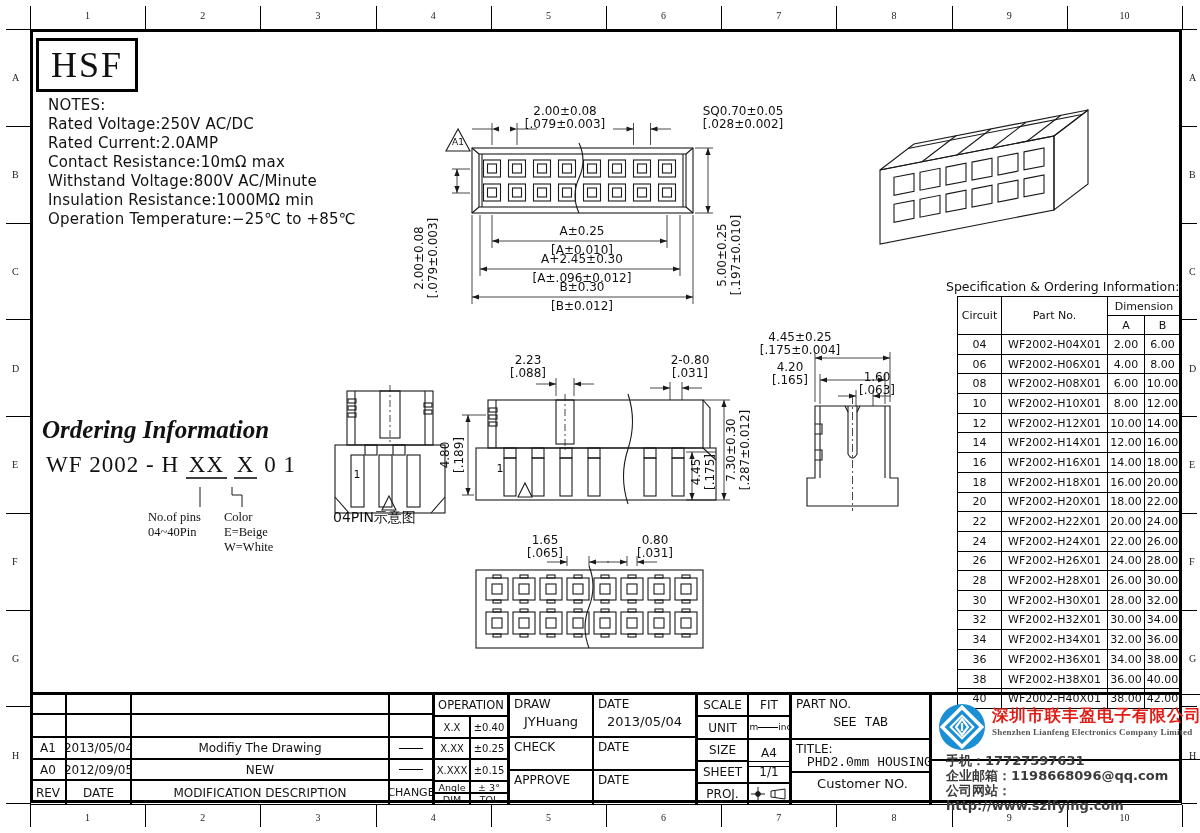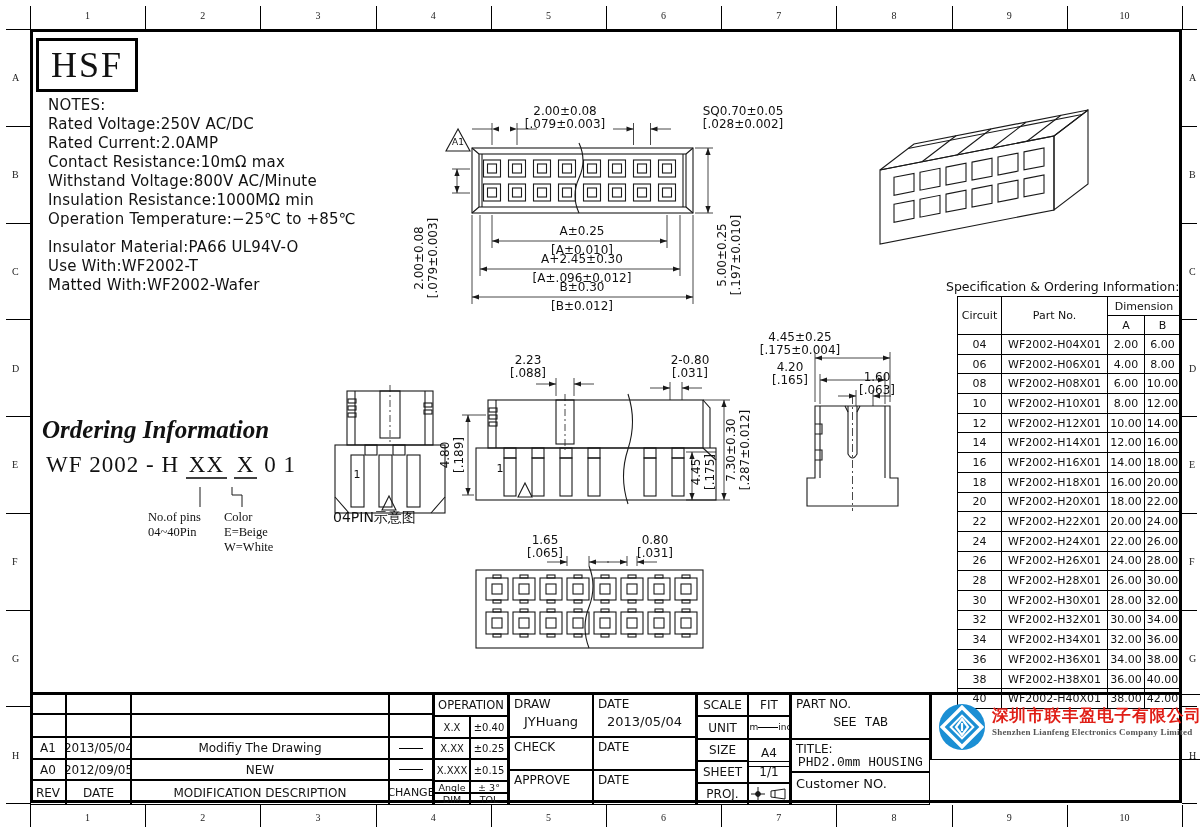--- a/index.html
+++ b/index.html
@@ -140,25 +140,20 @@
   <div class="notes">
     <div>NOTES:</div>
     <div id="notes-g1">
         <div class="">Rated Voltage:250V AC/DC</div>
         <div class="">Rated Current:2.0AMP</div>
         <div class="">Contact Resistance:10mΩ max</div>
         <div class="">Withstand Voltage:800V AC/Minute</div>
         <div class="">Insulation Resistance:1000MΩ min</div>
         <div class="">Operation Temperature:−25℃ to +85℃</div>
       </div>
-    <div id="notes-g2" class="grp2">
-        <div class="">Insulator Material:PA66 UL94V-O</div>
-        <div class="">Use With:WF2002-T</div>
-        <div class="">Matted With:WF2002-Wafer</div>
-      </div>
   </div>
 
   <svg class="abs" style="left:408px;top:103px" width="400" height="215">
     <defs>
         <g id="fpin">
           <rect width="17" height="17"></rect>
           <rect x="4" y="4" width="9" height="9"></rect>
         </g>
       </defs>
     <g stroke="#1a1a1a" fill="none" stroke-width="1.1">
@@ -706,33 +701,38 @@
         </g>
       </svg>
     </div>
 
     <div class="tc thl" style="left:760px;top:0;width:140px;height:45px">
       <span class="cl">PART NO.</span>
       <span class="cv mono">SEE TAB</span>
     </div>
     <div class="tc thl" style="left:760px;top:45px;width:140px;height:33px;justify-content:flex-start">
       <span class="cl">TITLE:</span>
-      <span class="cv mono" style="margin-top:14px;margin-left:6px">PHD2.0mm HOUSING</span>
-    </div>
-    <div class="tc thl" style="left:760px;top:78px;width:140px;height:33px;justify-content:flex-start;align-items:flex-start">
+      <span class="cv mono" style="margin-top:14px;margin-left:15px">PHD2.0mm HOUSING</span>
+    </div>
+    <div class="tc thl" style="left:760px;top:78px;width:140px;height:33px;justify-content:center;align-items:flex-start">
       <span style="padding:3px 0 0 4px;font-size:13px">Customer NO.</span>
     </div>
 
     <div class="cmp-top">
       <svg class="abs" style="left:6px;top:6px" width="48" height="52" viewBox="0 0 48 52">
         <circle cx="24" cy="26" r="23" fill="#1b8fd4"></circle>
         <rect x="10" y="12" width="28" height="28" transform="rotate(45 24 26)" fill="none" stroke="#fff" stroke-width="3.5"></rect>
         <rect x="16" y="18" width="16" height="16" transform="rotate(45 24 26)" fill="#1b8fd4" stroke="#fff" stroke-width="2"></rect>
         <path d="M24 18 L30 26 L24 34 L18 26 Z M24 22 L24 30" fill="none" stroke="#fff" stroke-width="2.2"></path>
       </svg>
       <div class="abs" style="left:60px;top:10px">
         <div class="cn">深圳市联丰盈电子有限公司</div>
         <div class="en">Shenzhen Lianfeng Electronics Company Limited</div>
       </div>
     </div>
+    <div class="cmp-bot">
+      <div class="contact">手机：17727597631</div>
+      <div class="contact">企业邮箱：1198668096@qq.com</div>
+      <div class="contact">公司网站：http://www.szlfying.com</div>
+    </div>
   </div>
 
 </div>
 
 </body></html>

